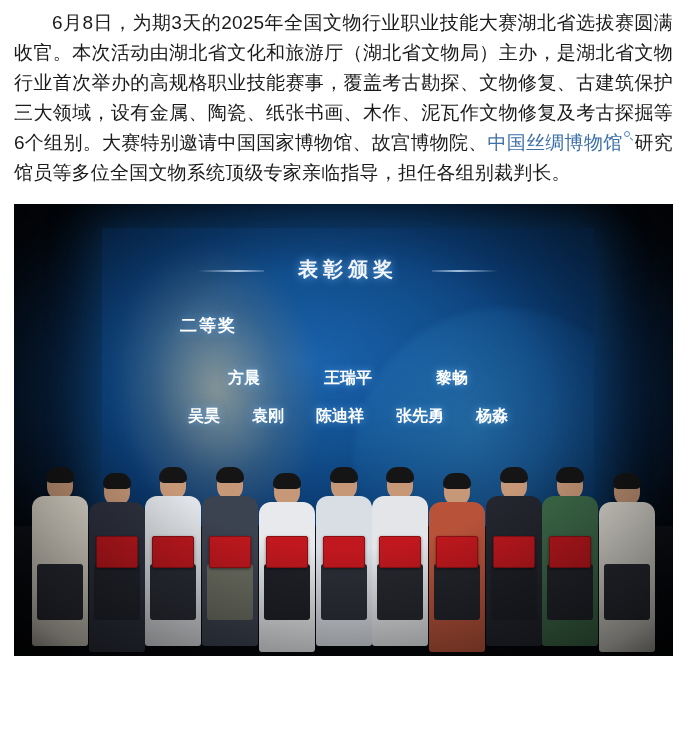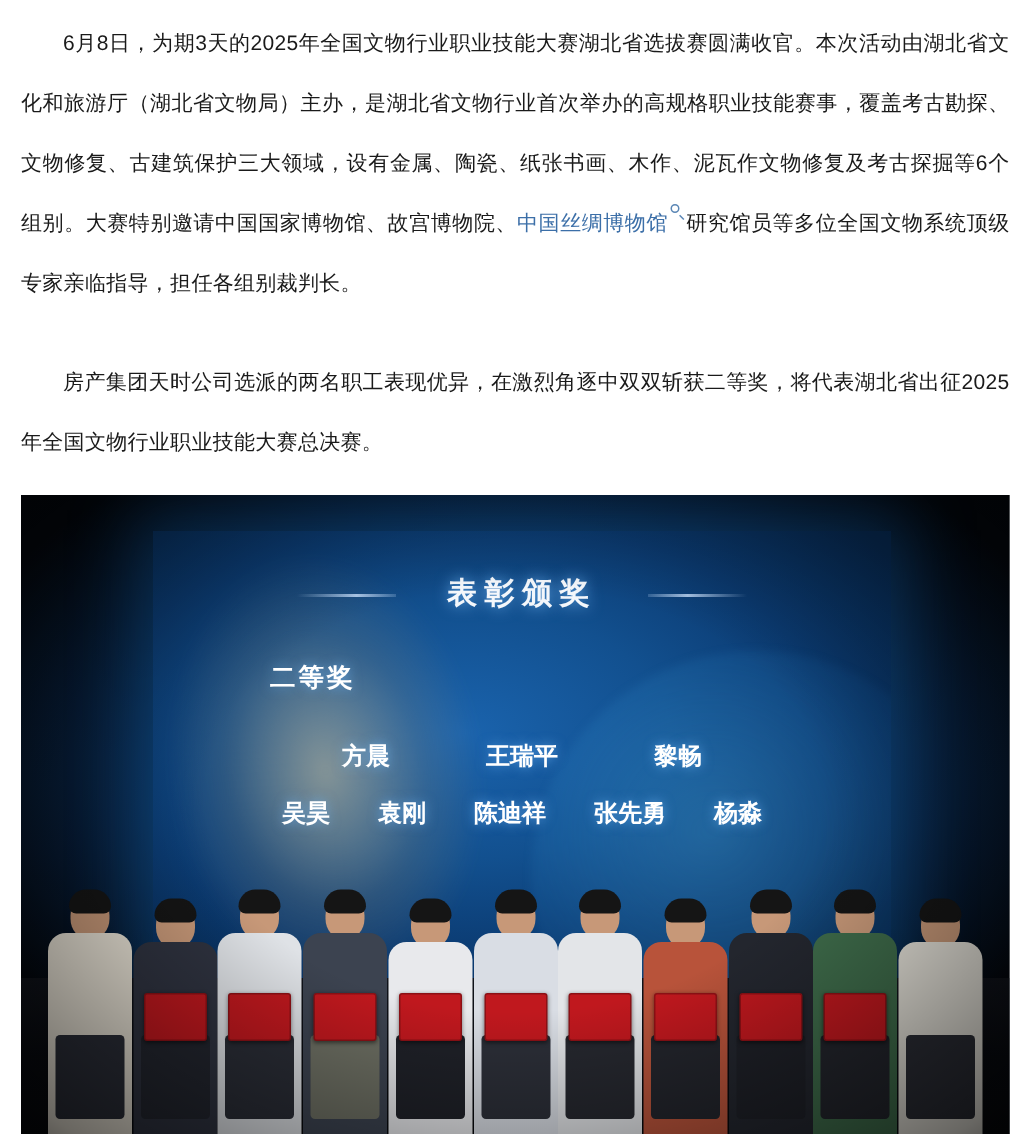--- a/index.html
+++ b/index.html
@@ -12,22 +12,22 @@
     height: 756px;
     font-family: "Liberation Sans", sans-serif;
     overflow: hidden;
   }
   .article {
     width: 687px;
     box-sizing: border-box;
     padding: 8px 14px 0 14px;
   }
   .para {
-    font-size: 14px;
-    line-height: 40px;
+    font-size: 19px;
+    line-height: 30px;
     color: #1a1a1a;
     text-align: justify;
     text-justify: inter-ideograph;
     margin: 0 0 6px 0;
     text-indent: 2em;
     letter-spacing: 0.2px;
   }
   .para.second {
     margin-top: 26px;
   }
@@ -241,21 +241,20 @@
     z-index: 8;
   }
 </style>
 </head>
 <body>
 
 <div class="article">
 
   <p class="para"><span>6月8日，为期3天的2025年全国文物行业职业技能大赛湖北省选拔赛圆满收官。本次活动由湖北省文化和旅游厅（湖北省文物局）主办，是湖北省文物行业首次举办的高规格职业技能赛事，覆盖考古勘探、文物修复、古建筑保护三大领域，设有金属、陶瓷、纸张书画、木作、泥瓦作文物修复及考古探掘等6个组别。大赛特别邀请中国国家博物馆、故宫博物院、</span><span class="link-term"><span>中国丝绸博物馆</span><span class="mag"></span></span><span>研究馆员等多位全国文物系统顶级专家亲临指导，担任各组别裁判长。</span></p>
 
-  <p class="para second">房产集团天时公司选派的两名职工表现优异，在激烈角逐中双双斩获二等奖，将代表湖北省出征2025年全国文物行业职业技能大赛总决赛。</p>
 
 </div>
 
 <div class="photo-wrap">
   <div class="stage-bg"></div>
 
   <div class="screen">
     <div class="ribbon">
       <span class="ribbon-text">表彰颁奖</span>
     </div>

